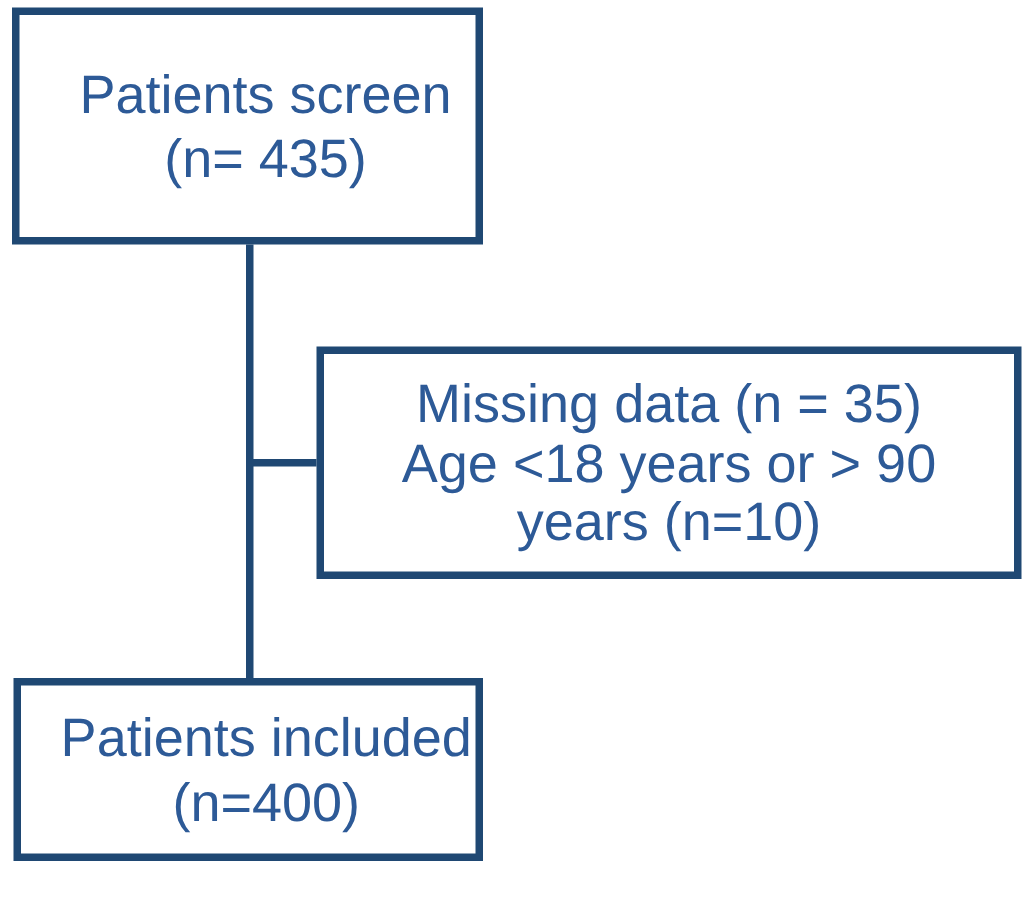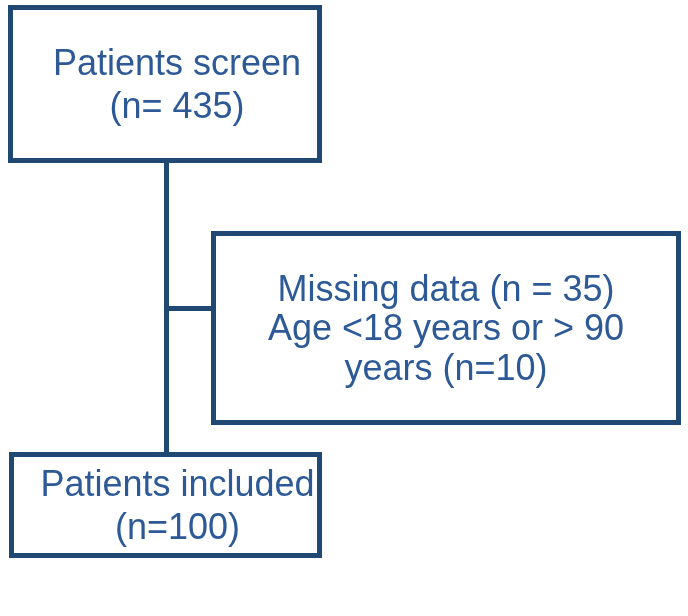--- a/index.html
+++ b/index.html
@@ -37,31 +37,31 @@
   .box-screened {
     left: 8px;
     top: 5px;
     width: 314px;
     height: 158px;
   }
   .box-excluded {
     left: 211px;
     top: 231px;
     width: 470px;
-    height: 194px;
+    height: 155px;
     line-height: 1.1;
     padding: 0 8px;
   }
   .box-excluded .para2 {
   }
   .box-included {
     left: 9px;
     top: 452px;
     width: 313px;
-    height: 106px;
+    height: 122px;
   }
   .connector {
     position: absolute;
     background: var(--border-color, #1f4873);
   }
   .connector-v {
     left: 164px;
     top: 163px;
     width: 5px;
     height: 289px;
@@ -86,16 +86,16 @@
   <div class="connector connector-v"></div>
   <div class="connector connector-h"></div>
 
   <div class="box box-excluded">
     <p>Missing data (n = 35)</p>
     <p class="para2">Age &lt;18 years or &gt; 90 years (n=10)</p>
   </div>
 
   <div class="box box-included">
     <p>Patients included</p>
-    <p>(n=100)</p>
+    <p>(n=400)</p>
   </div>
 
 </div>
 
 </body></html>

